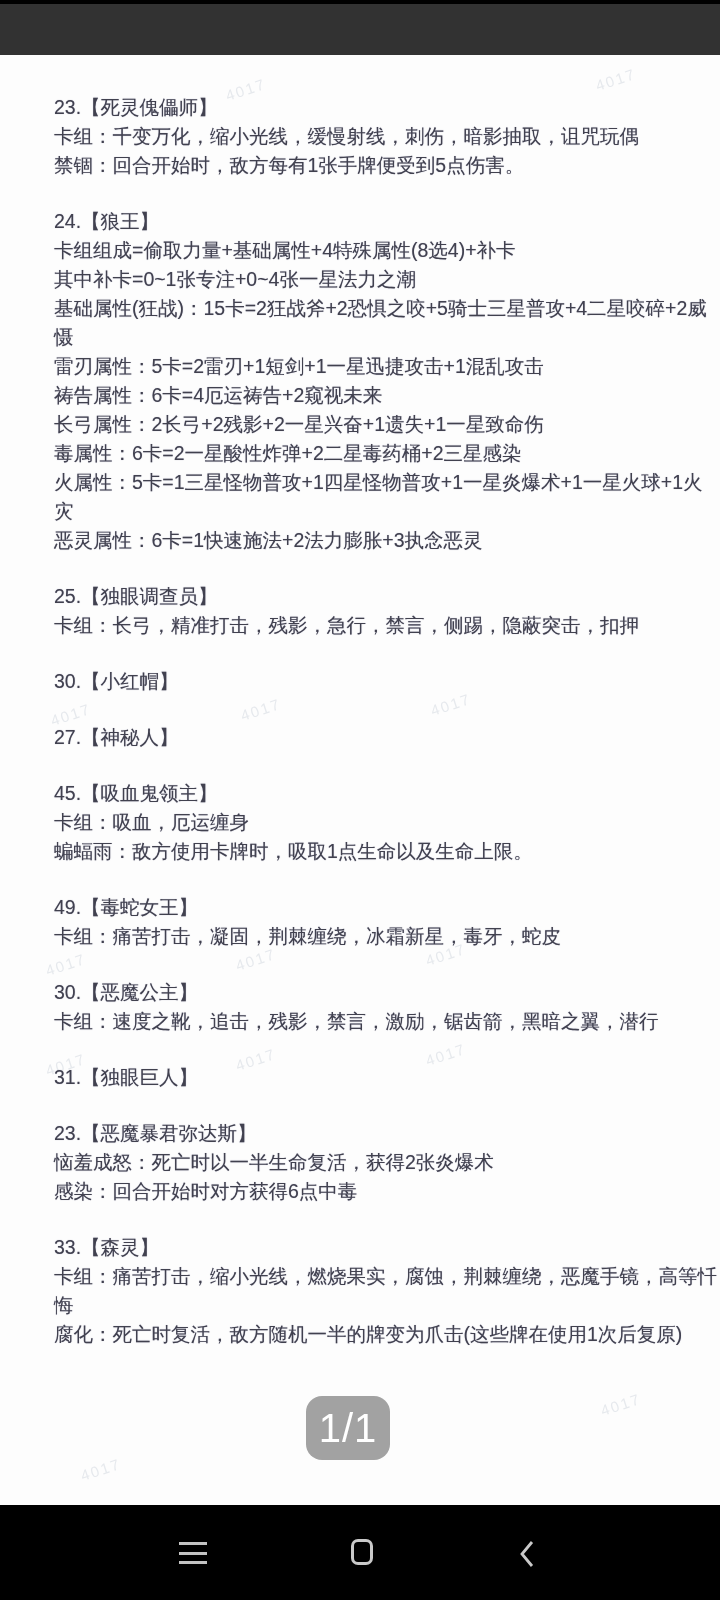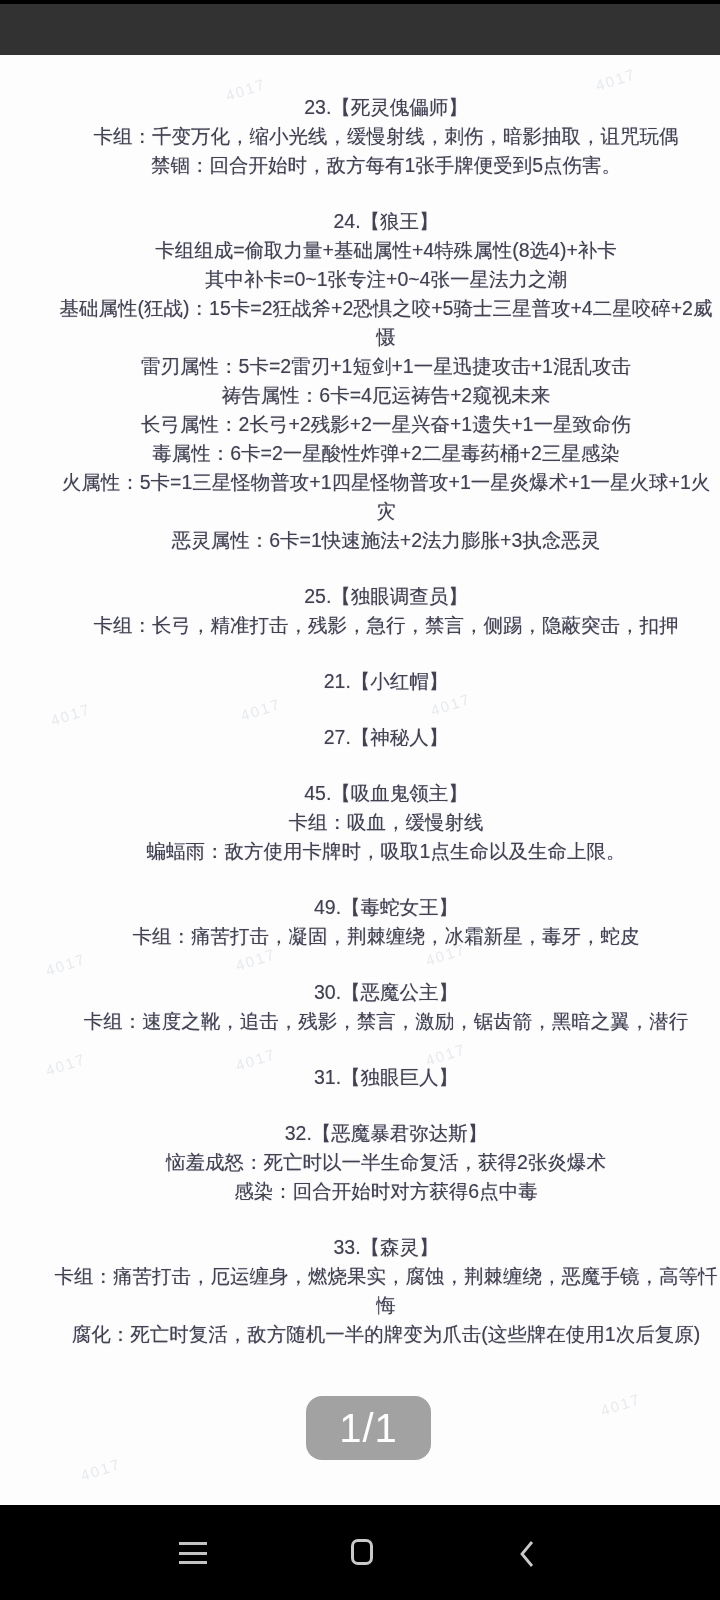--- a/index.html
+++ b/index.html
@@ -10,30 +10,30 @@
   }
   .top-strip{position:absolute;left:0;top:0;width:720px;height:4px;background:#000;}
   .status-bar{position:absolute;left:0;top:4px;width:720px;height:51px;background:#323232;}
   .content{
     position:absolute;left:0;top:55px;width:720px;height:1450px;
     background:#fdfdfd;box-sizing:border-box;
     padding:38px 2px 0 54px;
     font-size:19.5px;line-height:29px;color:#41414f;
     word-break:break-all;overflow-wrap:anywhere;overflow:hidden;
   }
-  .content .txt{position:relative;z-index:1;text-align:center;}
+  .content .txt{position:relative;z-index:1;}
   .section{margin:0;}
   .section + .section{margin-top:27px;}
   .line{margin:0;padding:0;text-shadow:0 0 1px rgba(70,70,115,0.45);}
   .watermark{
     position:absolute;z-index:0;font-size:15px;color:rgba(95,110,145,0.14);
     transform:rotate(-18deg);white-space:nowrap;letter-spacing:2px;
   }
   .page-indicator{
-    position:absolute;left:306px;top:1396px;width:125px;height:64px;
+    position:absolute;left:306px;top:1396px;width:84px;height:64px;
     background:rgba(142,142,142,0.82);border-radius:16px;z-index:5;
     display:flex;align-items:center;justify-content:center;
     color:#fff;font-size:40px;letter-spacing:1px;
   }
   .nav-bar{position:absolute;left:0;top:1505px;width:720px;height:95px;background:#000;}
   .nav-btn{position:absolute;background:transparent;border:none;padding:0;cursor:pointer;}
   .recents-icon{left:179px;top:37px;width:28px;height:22px;display:flex;flex-direction:column;justify-content:space-between;}
   .recents-icon span{display:block;width:28px;height:3px;background:#c3c3c3;}
   .home-icon{left:351px;top:34px;width:22px;height:26px;border:3px solid #c9c9c9;border-radius:7px;box-sizing:border-box;}
   .back-icon{left:518px;top:35px;width:18px;height:28px;}
@@ -76,49 +76,49 @@
         <p class="line">长弓属性：2长弓+2残影+2一星兴奋+1遗失+1一星致命伤</p>
         <p class="line">毒属性：6卡=2一星酸性炸弹+2二星毒药桶+2三星感染</p>
         <p class="line">火属性：5卡=1三星怪物普攻+1四星怪物普攻+1一星炎爆术+1一星火球+1火灾</p>
         <p class="line">恶灵属性：6卡=1快速施法+2法力膨胀+3执念恶灵</p>
       </div>
       <div class="section">
         <p class="line">25.【独眼调查员】</p>
         <p class="line">卡组：长弓，精准打击，残影，急行，禁言，侧踢，隐蔽突击，扣押</p>
       </div>
       <div class="section">
-        <p class="line">21.【小红帽】</p>
+        <p class="line">30.【小红帽】</p>
       </div>
       <div class="section">
         <p class="line">27.【神秘人】</p>
       </div>
       <div class="section">
         <p class="line">45.【吸血鬼领主】</p>
-        <p class="line">卡组：吸血，缓慢射线</p>
+        <p class="line">卡组：吸血，厄运缠身</p>
         <p class="line">蝙蝠雨：敌方使用卡牌时，吸取1点生命以及生命上限。</p>
       </div>
       <div class="section">
         <p class="line">49.【毒蛇女王】</p>
         <p class="line">卡组：痛苦打击，凝固，荆棘缠绕，冰霜新星，毒牙，蛇皮</p>
       </div>
       <div class="section">
         <p class="line">30.【恶魔公主】</p>
         <p class="line">卡组：速度之靴，追击，残影，禁言，激励，锯齿箭，黑暗之翼，潜行</p>
       </div>
       <div class="section">
         <p class="line">31.【独眼巨人】</p>
       </div>
       <div class="section">
-        <p class="line">32.【恶魔暴君弥达斯】</p>
+        <p class="line">23.【恶魔暴君弥达斯】</p>
         <p class="line">恼羞成怒：死亡时以一半生命复活，获得2张炎爆术</p>
         <p class="line">感染：回合开始时对方获得6点中毒</p>
       </div>
       <div class="section">
         <p class="line">33.【森灵】</p>
-        <p class="line">卡组：痛苦打击，厄运缠身，燃烧果实，腐蚀，荆棘缠绕，恶魔手镜，高等忏悔</p>
+        <p class="line">卡组：痛苦打击，缩小光线，燃烧果实，腐蚀，荆棘缠绕，恶魔手镜，高等忏悔</p>
         <p class="line">腐化：死亡时复活，敌方随机一半的牌变为爪击(这些牌在使用1次后复原)</p>
       </div>
     </div>
 </div>
 
 <div class="page-indicator">
   <span>1/1</span>
 </div>
 
 <div class="nav-bar">

